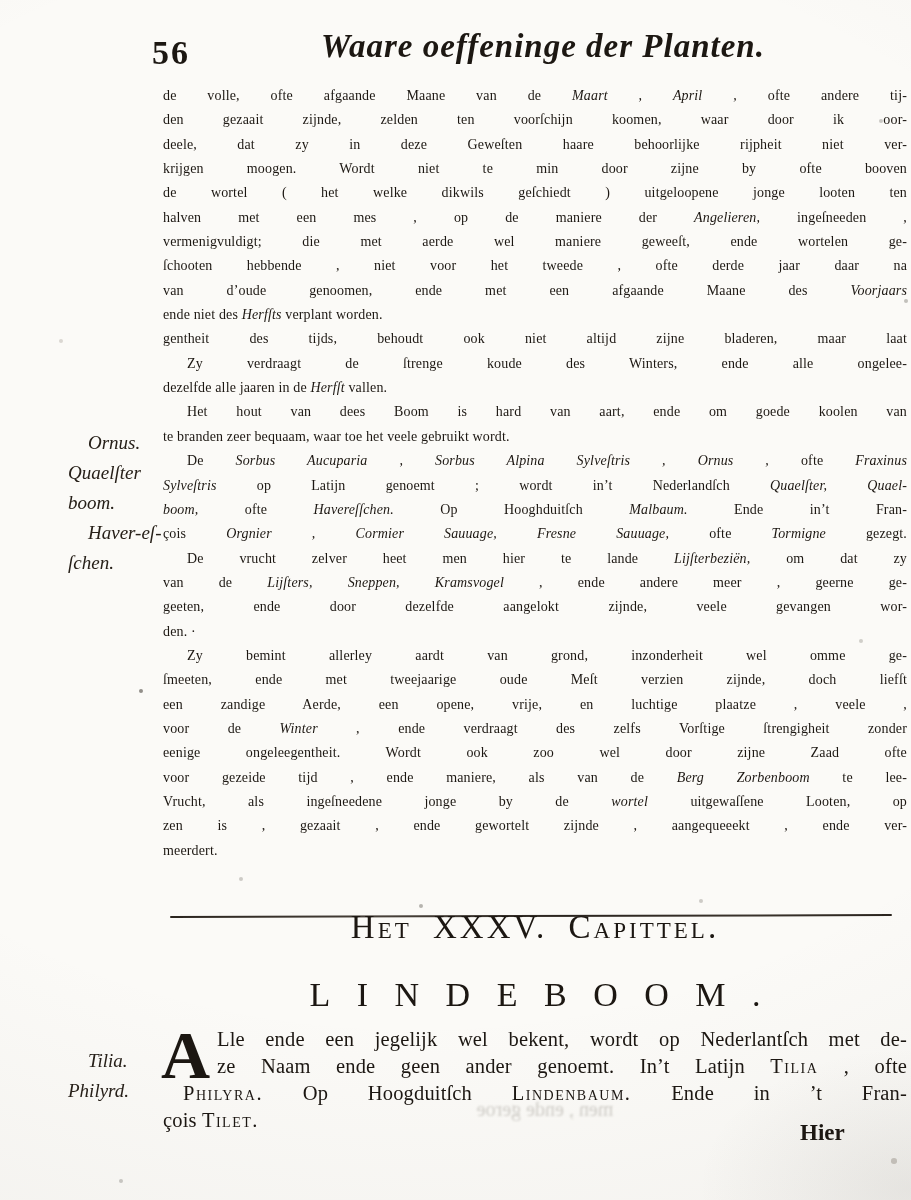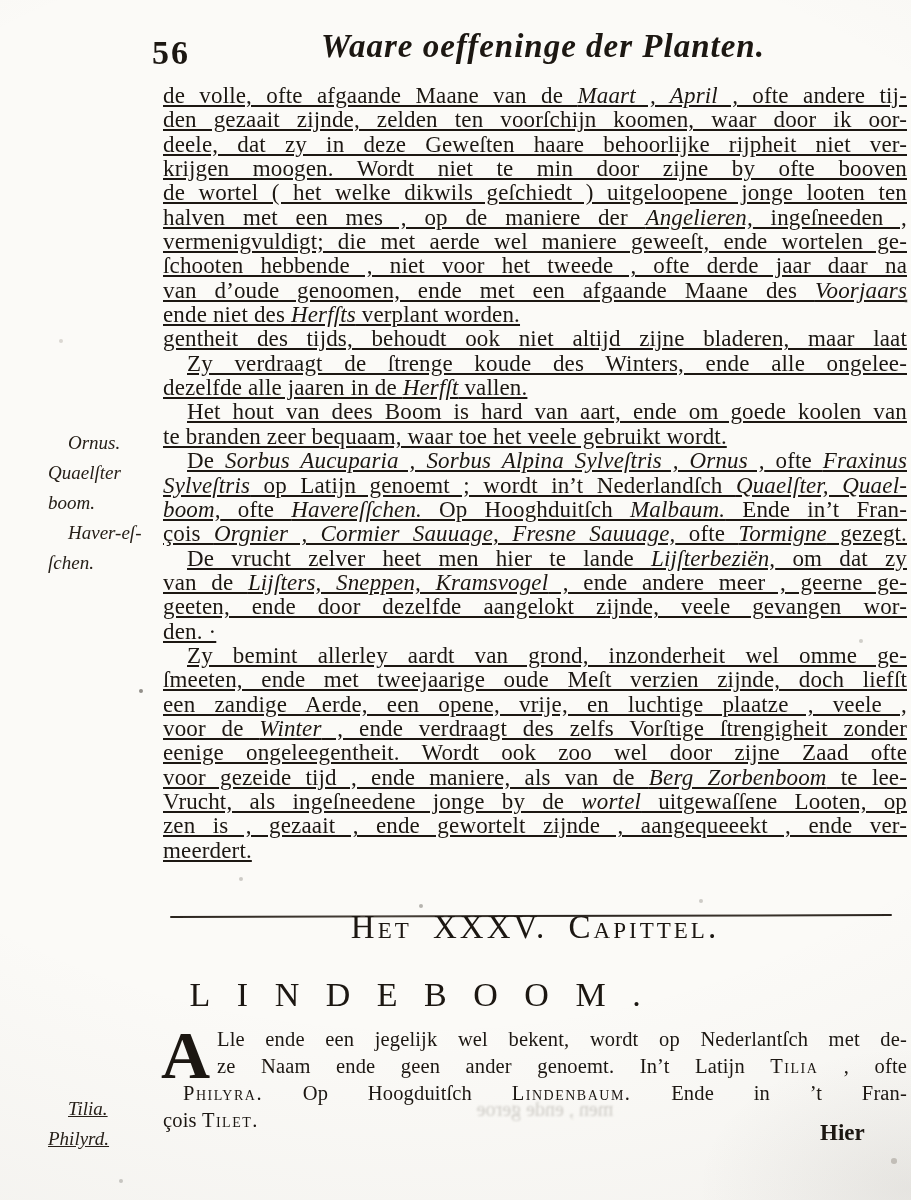--- a/index.html
+++ b/index.html
@@ -12,51 +12,51 @@
       radial-gradient(ellipse 300px 200px at 98% 99%, rgba(100,95,88,0.10), rgba(0,0,0,0) 70%),
       var(--paper);
     color:var(--ink);
     padding-left:16px;
   }
   
   .pagenum { position:absolute; left:152px; top:34px; font-size:34px; font-weight:bold; letter-spacing:2px; }
   .running-title { position:absolute; left:171px; top:28px; width:744px; text-align:center;
     font-size:33px; font-style:italic; font-weight:bold; letter-spacing:1px; }
   
-  .textblock { position:absolute; left:163px; top:84px; width:744px; font-size:23px;text-decoration:underline; }
+  .textblock { position:absolute; left:163px; top:84px; width:744px; font-size:14px; }
   .line { line-height:24.35px; text-align:justify; text-align-last:justify; white-space:normal;
     text-justify:inter-word; letter-spacing:0.15px; }
   .line.noj { text-align-last:left; }
   .line.ind { padding-left:24px; }
   .it { font-style:italic; }
   .sc { font-variant:small-caps; letter-spacing:1.5px; }
   
   .rule { position:absolute; left:170px; top:915px; width:722px; height:2px;
     background:linear-gradient(90deg,#2a241e 0%,#474039 30%,#2a241e 55%,#3a332c 80%,#2a241e 100%);
     transform:rotate(-0.15deg); border-radius:1px; }
   
   .chap-heading { position:absolute; left:163px; top:884px; width:744px; text-align:center;
     font-size:33px; font-variant:small-caps; letter-spacing:3px; word-spacing:10px; font-weight:500;margin-top:25px; }
-  .chap-title { position:absolute; left:163px; top:976px; width:744px; text-align:left;
+  .chap-title { position:absolute; left:163px; top:976px; width:744px; text-align:center;
     font-size:34px; letter-spacing:0.78em; text-indent:0.78em; font-weight:500; }
   
   .chap-par { position:absolute; left:163px; top:1026px; width:744px; font-size:20.5px; }
   .chap-par .line { line-height:27px; }
   .chap-par .line.gap { padding-left:54px; }
   .chap-par .line.ind2 { padding-left:20px; }
   .dropcap { position:absolute; left:-2px; top:2px; font-size:68px; line-height:0.82; font-weight:bold; }
   
   .margin-note { position:absolute; left:48px; width:112px; font-style:italic; font-size:19px;
     line-height:30px; color:#272019; }
   .margin-note-1 { top:428px; }
-  .margin-note-2 { top:1094px;text-decoration:underline; }
-  .mline { white-space:nowrap; }
+  .margin-note-2 { top:1046px; }
+  .mline { white-space:nowrap;margin-left:20px; }
   .mline.mind { padding-left:20px; }
   
-  .catchword { position:absolute; left:820px; top:1120px; font-size:23px; font-weight:bold; }
+  .catchword { position:absolute; left:800px; top:1120px; font-size:23px; font-weight:bold; }
   
   .bleed { position:absolute; left:330px; top:1098px; width:430px; font-size:20px; color:#9a968e;
     opacity:0.45; filter:blur(1.2px); transform:scaleX(-1); text-align:center; }
   
   .specks { position:absolute; left:0; top:0; width:2px; height:2px; border-radius:50%; background:transparent;
     box-shadow: 140px 690px 0 1px rgba(60,55,48,0.55), 880px 120px 0 1px rgba(90,85,78,0.3),
       905px 300px 0 1px rgba(90,85,78,0.35), 120px 1180px 0 1px rgba(90,85,78,0.3),
       860px 640px 0 1px rgba(110,105,95,0.3), 420px 905px 0 1px rgba(80,75,68,0.4),
       893px 1160px 0 2px rgba(120,112,100,0.35), 60px 340px 0 1px rgba(120,112,100,0.25),
       240px 878px 0 1px rgba(100,95,85,0.3), 700px 900px 0 1px rgba(100,95,85,0.3);

